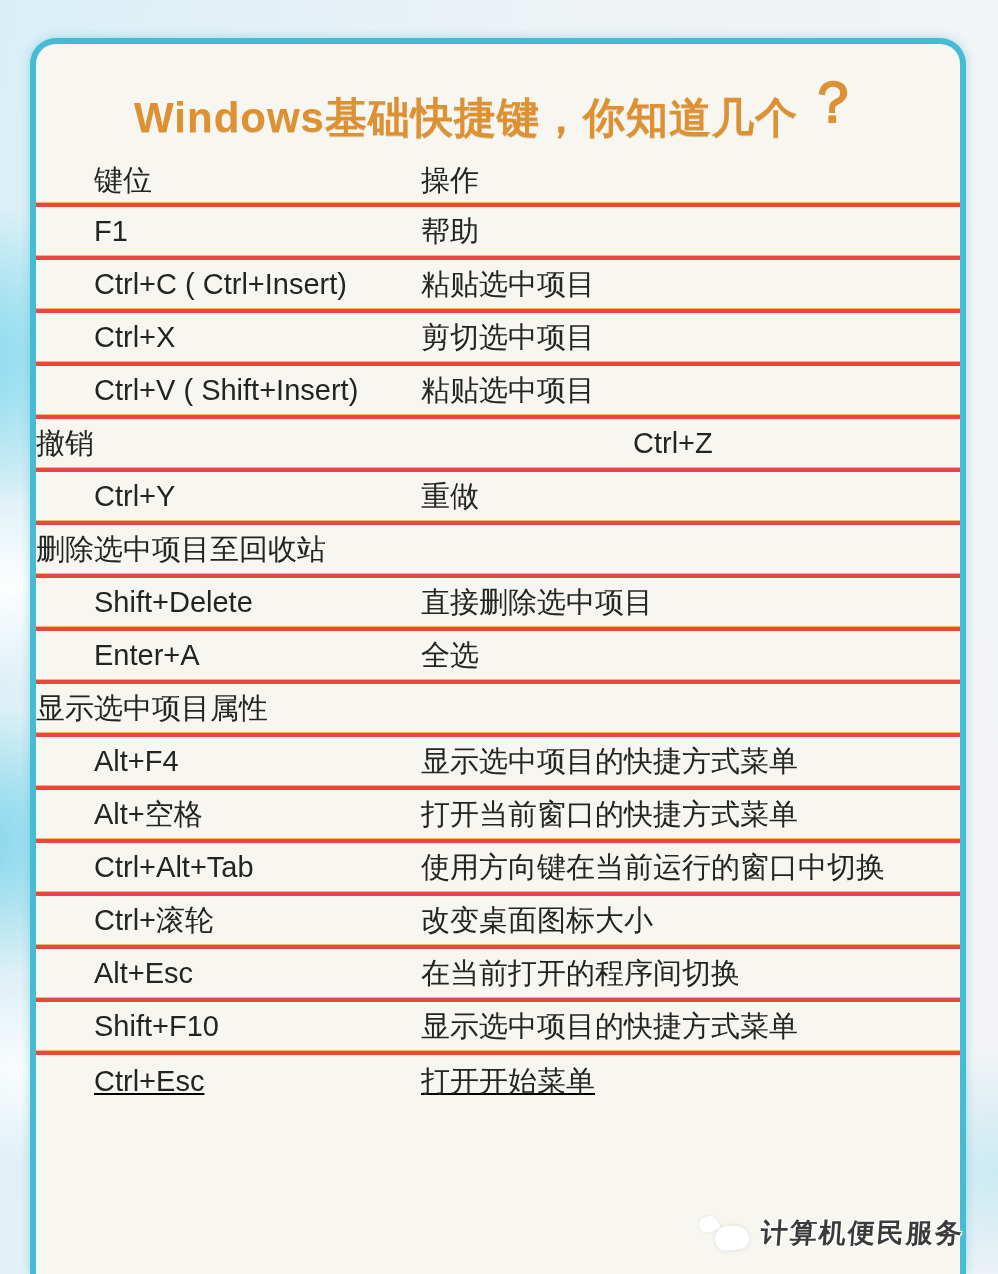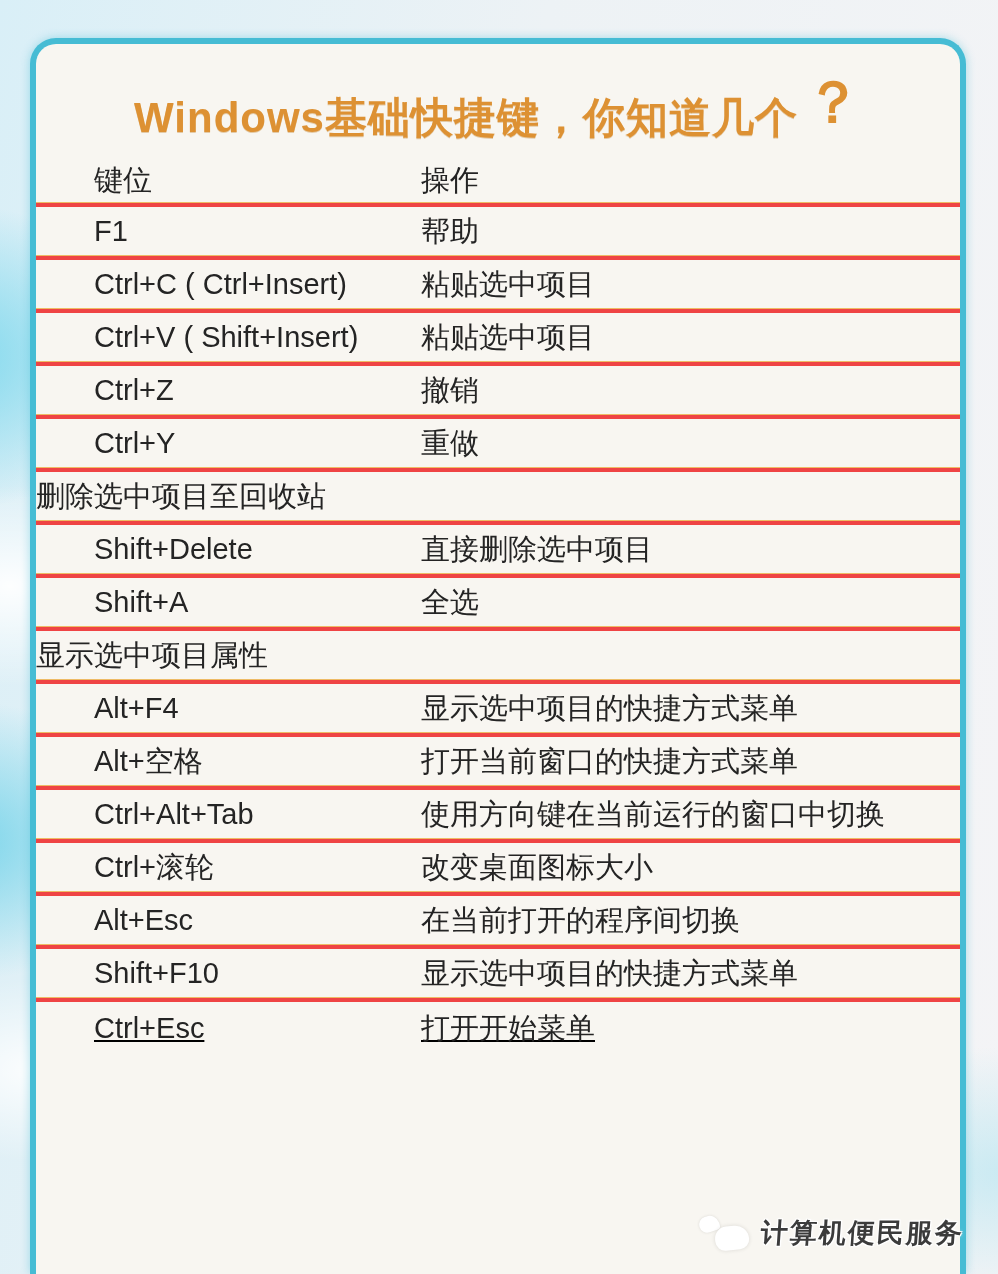--- a/index.html
+++ b/index.html
@@ -136,47 +136,51 @@
   <div class="trow">
     <div class="cell key">F1</div>
     <div class="cell action">帮助</div>
   </div>
 
   <div class="trow">
     <div class="cell key">Ctrl+C ( Ctrl+Insert)</div>
     <div class="cell action">粘贴选中项目</div>
   </div>
 
+  <div class="trow">
+    <div class="cell key">Ctrl+X</div>
+    <div class="cell action">剪切选中项目</div>
+  </div>
 
   <div class="trow">
     <div class="cell key">Ctrl+V ( Shift+Insert)</div>
     <div class="cell action">粘贴选中项目</div>
   </div>
 
   <div class="trow">
+    <div class="cell action">撤销</div>
     <div class="cell key">Ctrl+Z</div>
-    <div class="cell action">撤销</div>
   </div>
 
   <div class="trow">
     <div class="cell key">Ctrl+Y</div>
     <div class="cell action">重做</div>
   </div>
 
   <div class="trow">
     <div class="cell action">删除选中项目至回收站</div>
   </div>
 
   <div class="trow">
     <div class="cell key">Shift+Delete</div>
     <div class="cell action">直接删除选中项目</div>
   </div>
 
   <div class="trow">
-    <div class="cell key">Shift+A</div>
+    <div class="cell key">Enter+A</div>
     <div class="cell action">全选</div>
   </div>
 
 
   <div class="trow">
     <div class="cell action">显示选中项目属性</div>
   </div>
 
   <div class="trow">
     <div class="cell key">Alt+F4</div>

